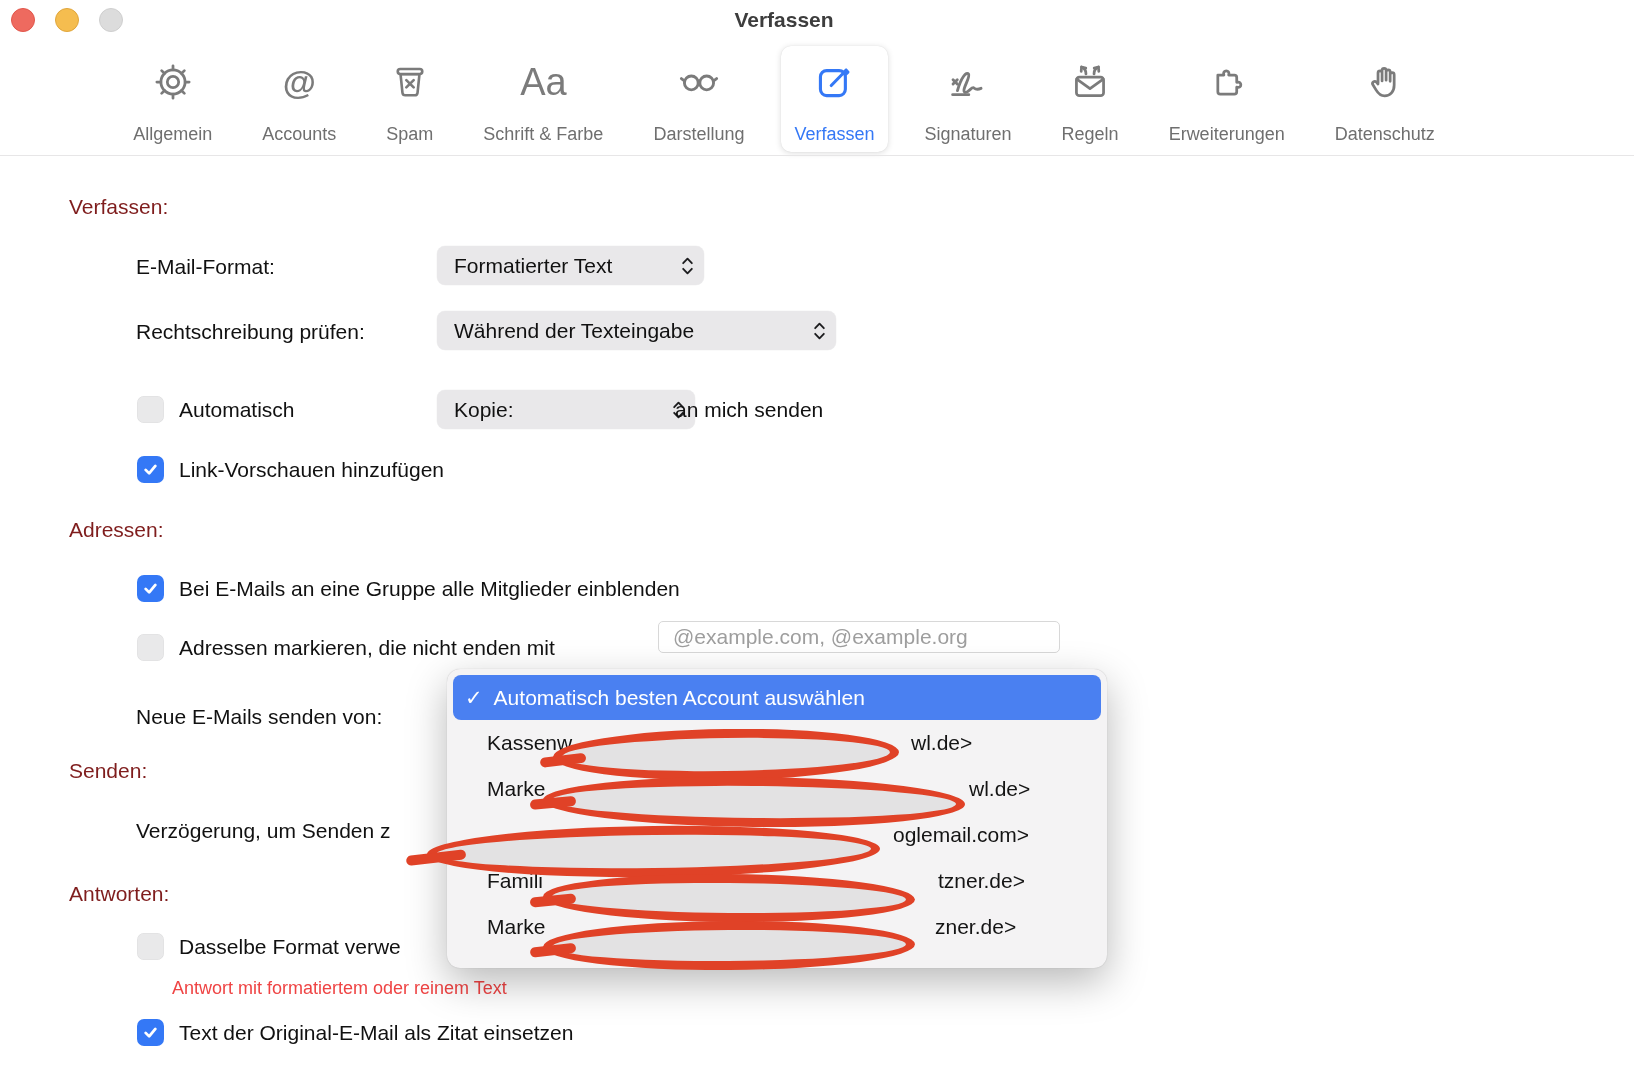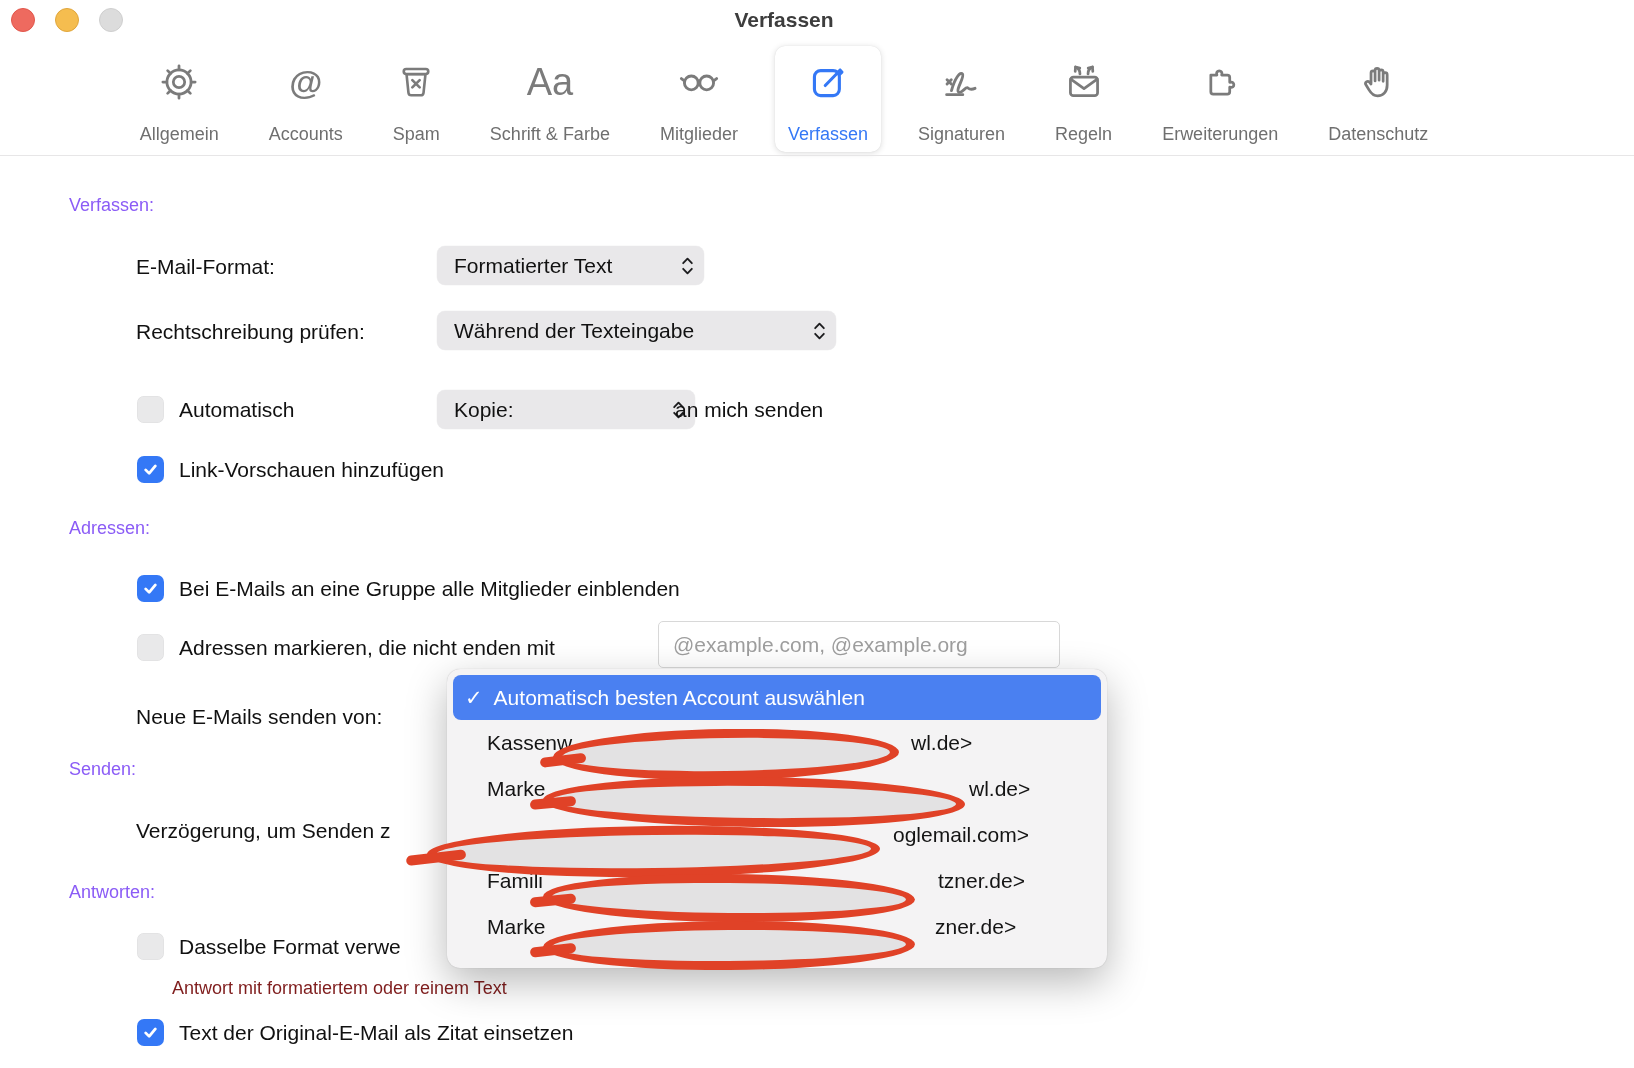--- a/index.html
+++ b/index.html
@@ -30,42 +30,42 @@
   }
   .tab .icn { height:56px; display:flex; align-items:center; justify-content:center; color:#7b7b7b; }
   .tab .lbl { font-size:18px; color:#6f6f6f; margin-top:14px; white-space:nowrap; }
   .tab.selected { background:#ffffff; box-shadow:0 1px 6px rgba(0,0,0,0.14), 0 0 1px rgba(0,0,0,0.12); }
   .tab.selected .icn { color:#3478f6; }
   .tab.selected .lbl { color:#3478f6; }
   .glyph-icn { font-size:34px; color:#7b7b7b; font-weight:bold; }
   .divider { position:absolute; left:0; top:155px; width:100%; height:1px; background:#e7e6e7; }
   
   .abs { position:absolute; white-space:nowrap; }
-  .section-lbl { font-size:18px; color:#8b5cf6;text-align:right; }
+  .section-lbl { font-size:21px; color:#7f1d1d;text-align:right; }
   .row-lbl { font-size:21px; color:#111; }
   .suffix-lbl { font-size:21px; color:#111; }
-  .sub-lbl { font-size:18px; color:#7f1d1d;text-align:right; }
+  .sub-lbl { font-size:18px; color:#ef4444;text-align:right; }
   
   .popup {
     position:absolute; height:39px; background:#e9e8ea; border-radius:8px;
     display:flex; align-items:center; justify-content:space-between;
     padding:0 10px 0 17px; font-size:21px; color:#111;
     box-shadow:0 0 0 0.5px rgba(0,0,0,0.04);
   }
   .chev { flex:0 0 auto; margin-left:12px; }
   
   .checkbox {
     position:absolute; width:27px; height:27px; border-radius:7px;
     background:#e9e9ea; box-shadow:inset 0 0 0 0.5px rgba(0,0,0,0.05);
     display:flex; align-items:center; justify-content:center;
   }
   .checkbox.checked { background:#3478f6; box-shadow:none; }
   
   .txt-input {
-    position:absolute; left:658px; top:621px; width:402px; height:47px;
+    position:absolute; left:658px; top:621px; width:402px; height:32px;
     border:1px solid #d8d8d8; border-radius:5px; background:#fff;
     font-size:21px; color:#1d1d1f; padding:0 14px;
     font-family:"Liberation Sans","DejaVu Sans",sans-serif; outline:none;
   }
   .txt-input::placeholder { color:#9e9e9e; }
   
   .menu {
     position:absolute; left:447px; top:669px; width:660px; height:299px;
     background:#f4f3f4; border-radius:13px; z-index:5;
     box-shadow:0 14px 40px rgba(0,0,0,0.28), 0 0 1px rgba(0,0,0,0.25);
@@ -148,21 +148,21 @@
   </div>
 
   <div class="tab">
     <div class="icn">
       <svg width="46" height="46" viewBox="0 0 24 24" fill="none" stroke="currentColor" stroke-width="1.5" stroke-linecap="round">
         <circle cx="8" cy="12.5" r="3.6"></circle>
           <circle cx="16" cy="12.5" r="3.6"></circle>
         <path d="M11.6 12.5h0.8M4.4 11.4l-1.6-1.2M19.6 11.4l1.6-1.2"></path>
       </svg>
     </div>
-    <div class="lbl">Mitglieder</div>
+    <div class="lbl">Darstellung</div>
   </div>
 
   <div class="tab selected">
     <div class="icn">
       <svg width="44" height="44" viewBox="0 0 24 24" fill="none" stroke="currentColor" stroke-width="1.7" stroke-linecap="round" stroke-linejoin="round">
         <rect x="4.6" y="5.8" width="13.6" height="13.6" rx="3.4"></rect>
         <path d="M10.5 13.9L18.6 5.6"></path>
           <path d="M18.6 5.6l1 1-1.3 1.3-1-1z" fill="currentColor"></path>
       </svg>
     </div>

